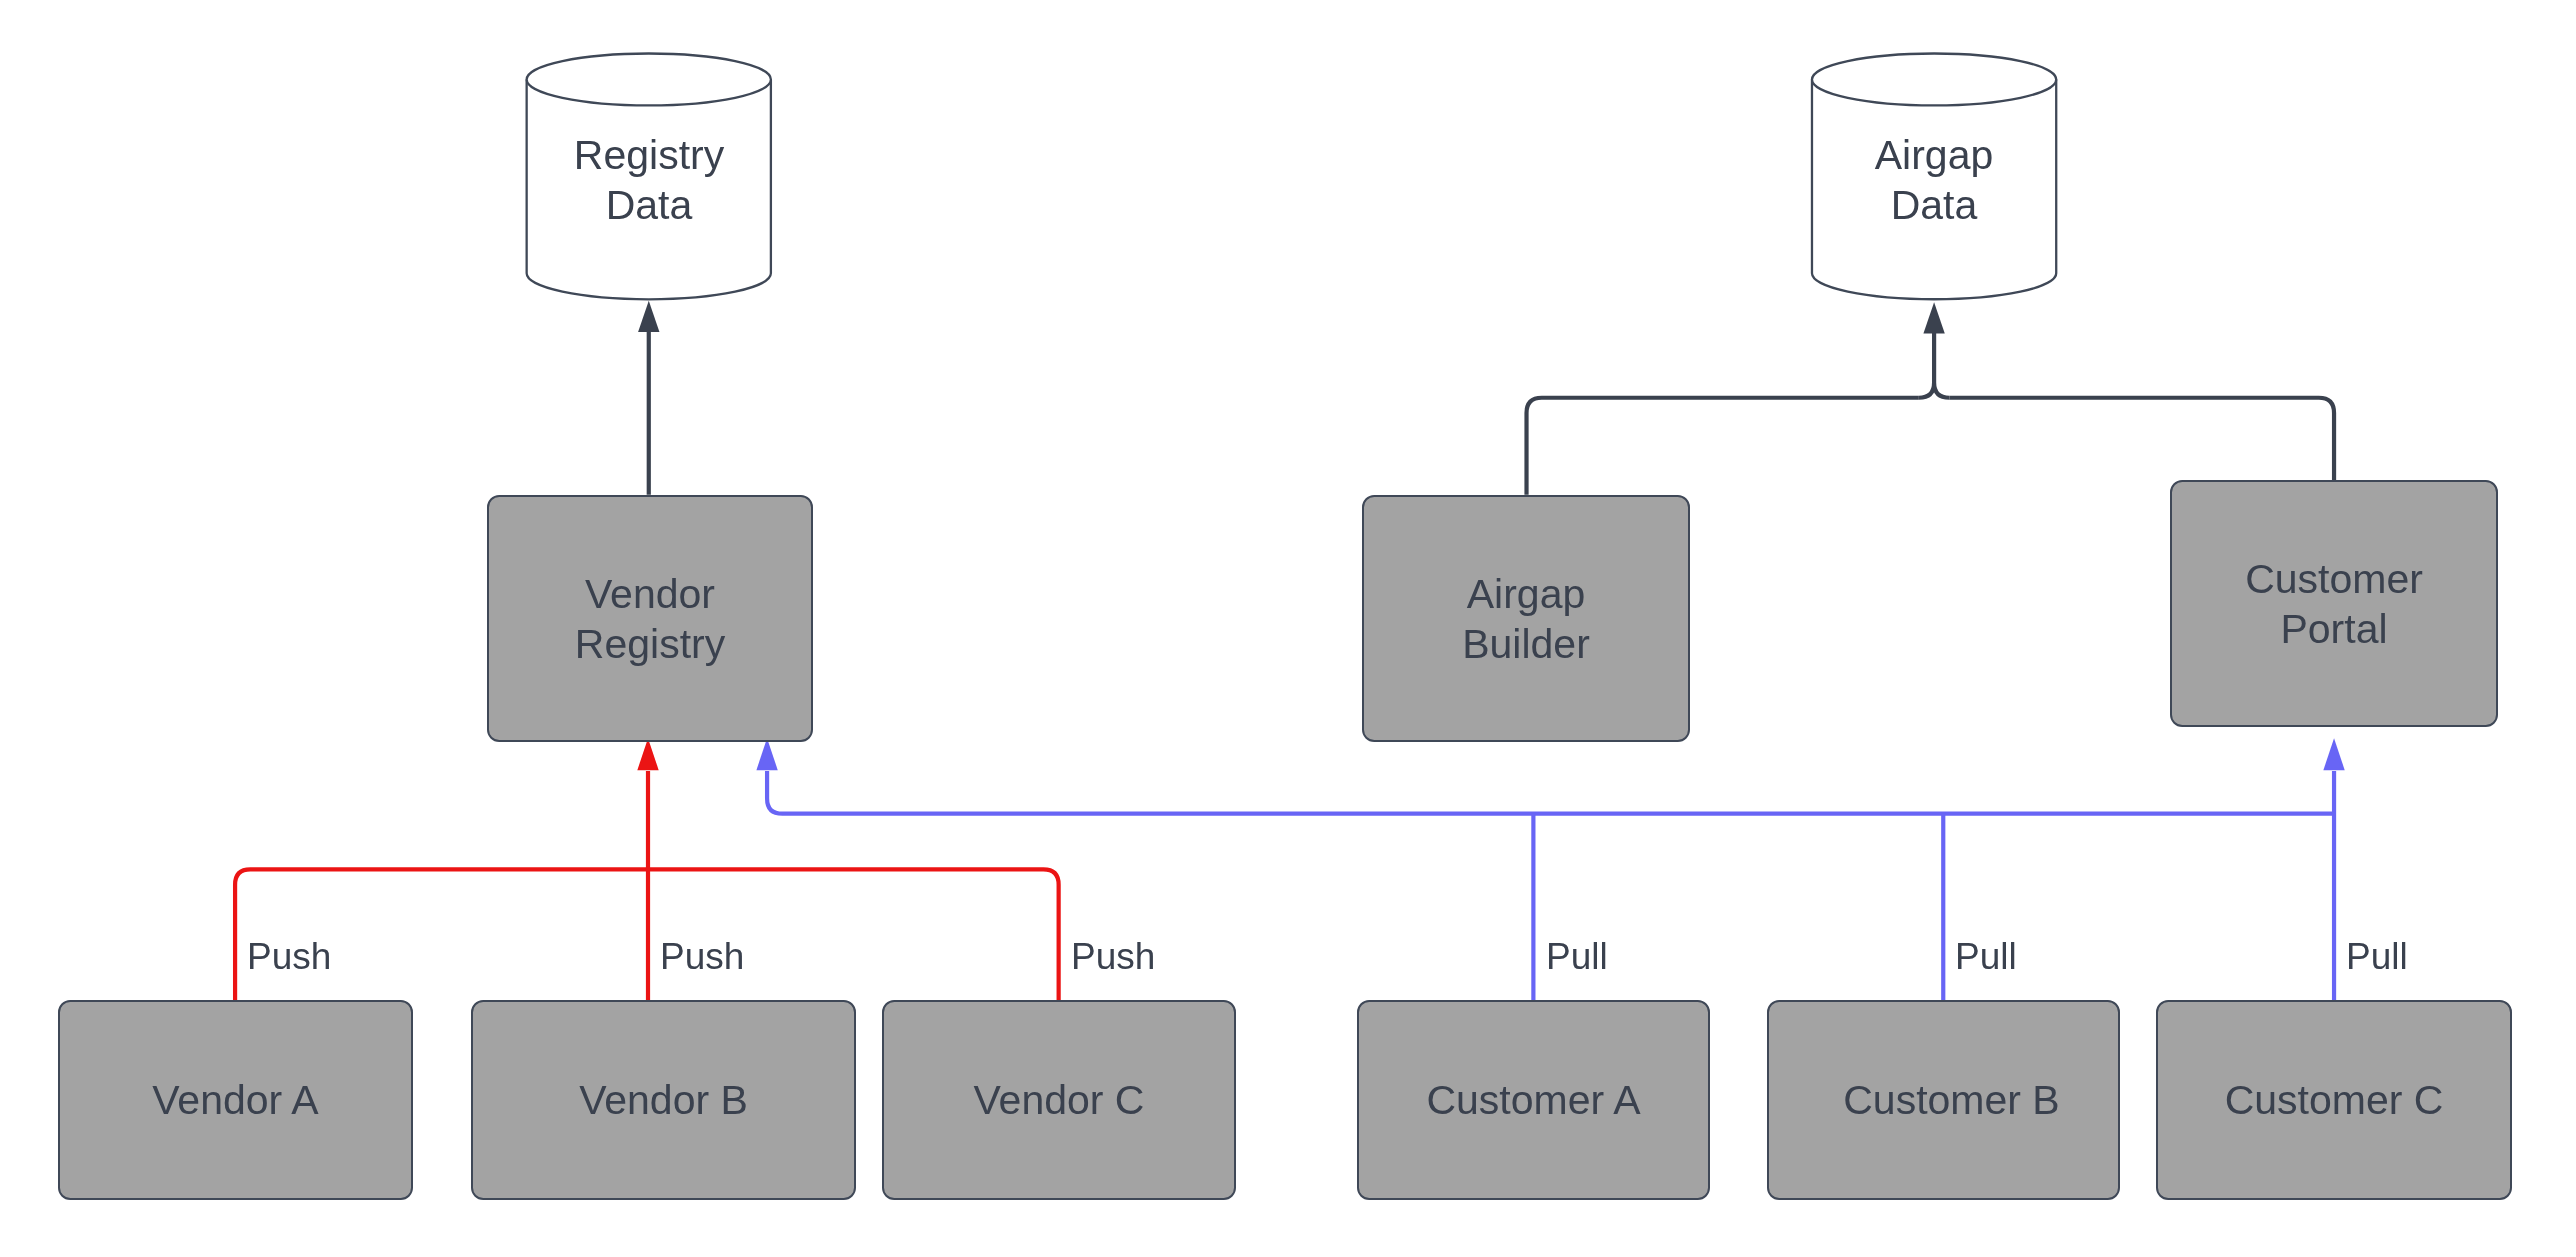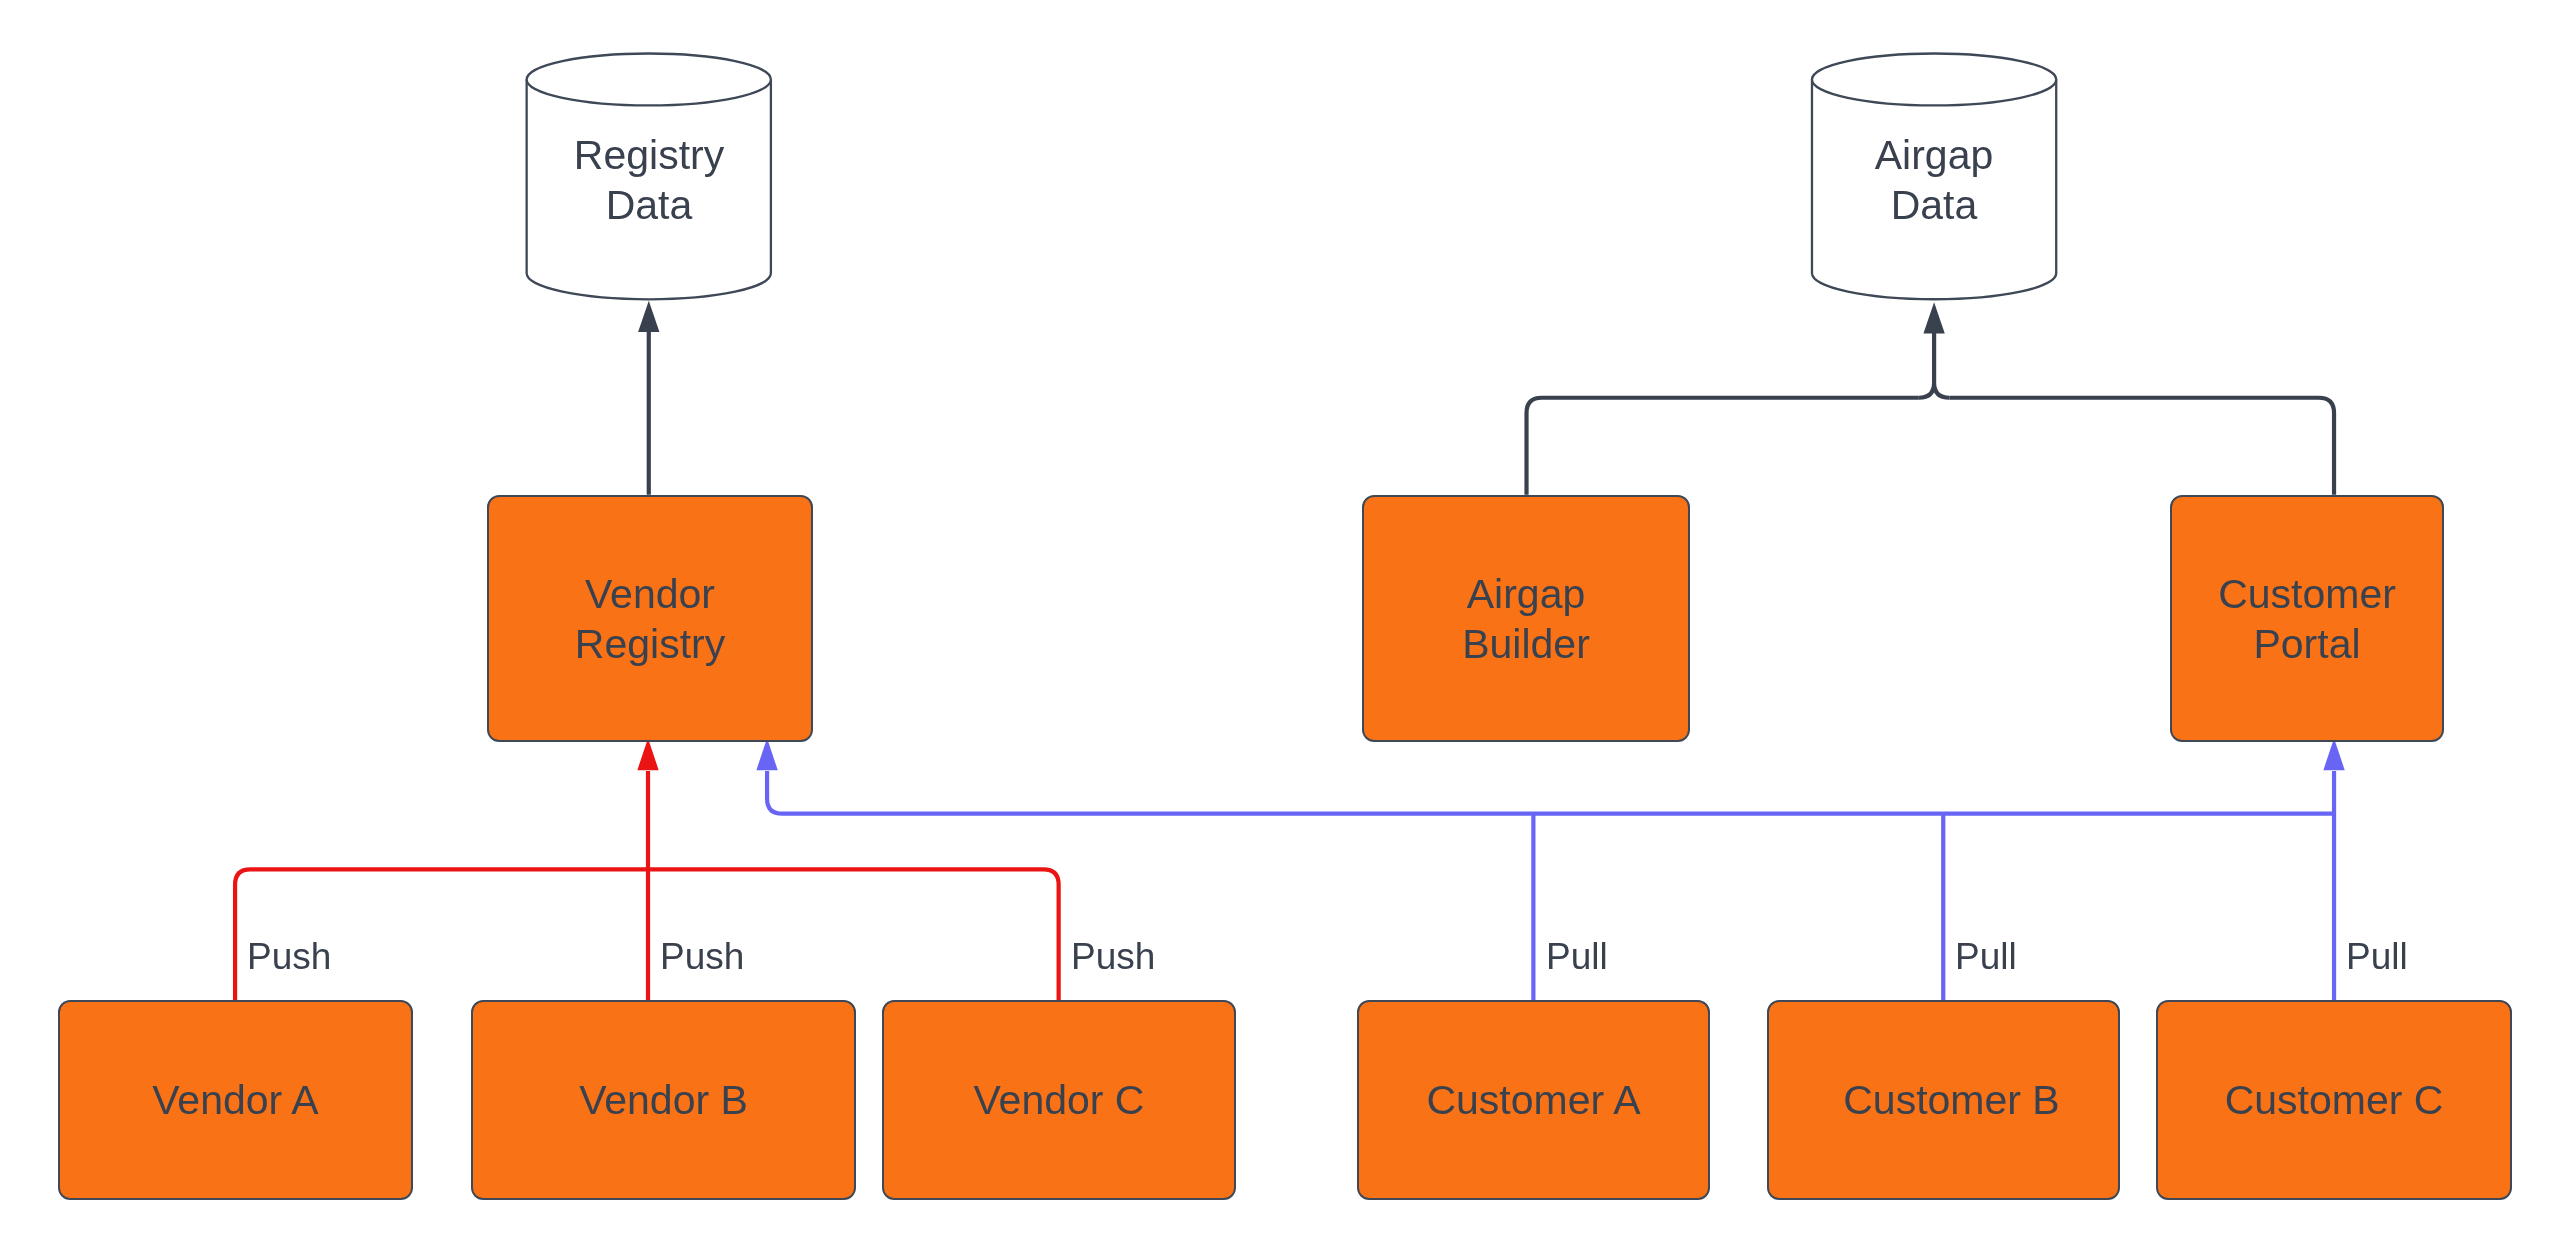--- a/index.html
+++ b/index.html
@@ -13,21 +13,21 @@
     overflow: hidden;
   }
   .edges-layer {
     position: absolute;
     left: 0; top: 0;
     width: 2576px; height: 1258px;
   }
   .node {
     position: absolute;
     box-sizing: border-box;
-    background: #f97316;
+    background: #a3a3a3;
     border: 2.3px solid #3F4857;
     border-radius: 12.2px;
     display: flex;
     align-items: center;
     justify-content: center;
     text-align: center;
     font-size: 41px;
     line-height: 50px;
     white-space: pre-line;
   }
@@ -44,21 +44,21 @@
   .edge-label {
     position: absolute;
     transform: translateY(-50%);
     font-size: 37px;
     line-height: 41px;
     white-space: nowrap;
   }
   
   .n-vendor-registry { left: 487px;  top: 495px; width: 326px; height: 247px; }
   .n-airgap-builder  { left: 1362px; top: 495px; width: 328px; height: 247px; }
-  .n-customer-portal { left: 2170px; top: 495px; width: 274px; height: 247px; }
+  .n-customer-portal { left: 2170px; top: 480px; width: 328px; height: 247px; }
   
   .n-vendor-a   { left: 58px;   top: 1000px; width: 355px; height: 200px; }
   .n-vendor-b   { left: 471px;  top: 1000px; width: 385px; height: 200px; }
   .n-vendor-c   { left: 882px; top: 1000px; width: 354px; height: 200px; }
   .n-customer-a { left: 1357px; top: 1000px; width: 353px; height: 200px; }
   .n-customer-b { left: 1767px; top: 1000px; width: 353px; height: 200px; padding-left: 16px; }
   .n-customer-c { left: 2156px; top: 1000px; width: 356px; height: 200px; }
   
   .l-registry-data { left: 527px;  top: 61px; width: 244px; height: 238px; }
   .l-airgap-data   { left: 1812px; top: 61px; width: 244px; height: 238px; }

